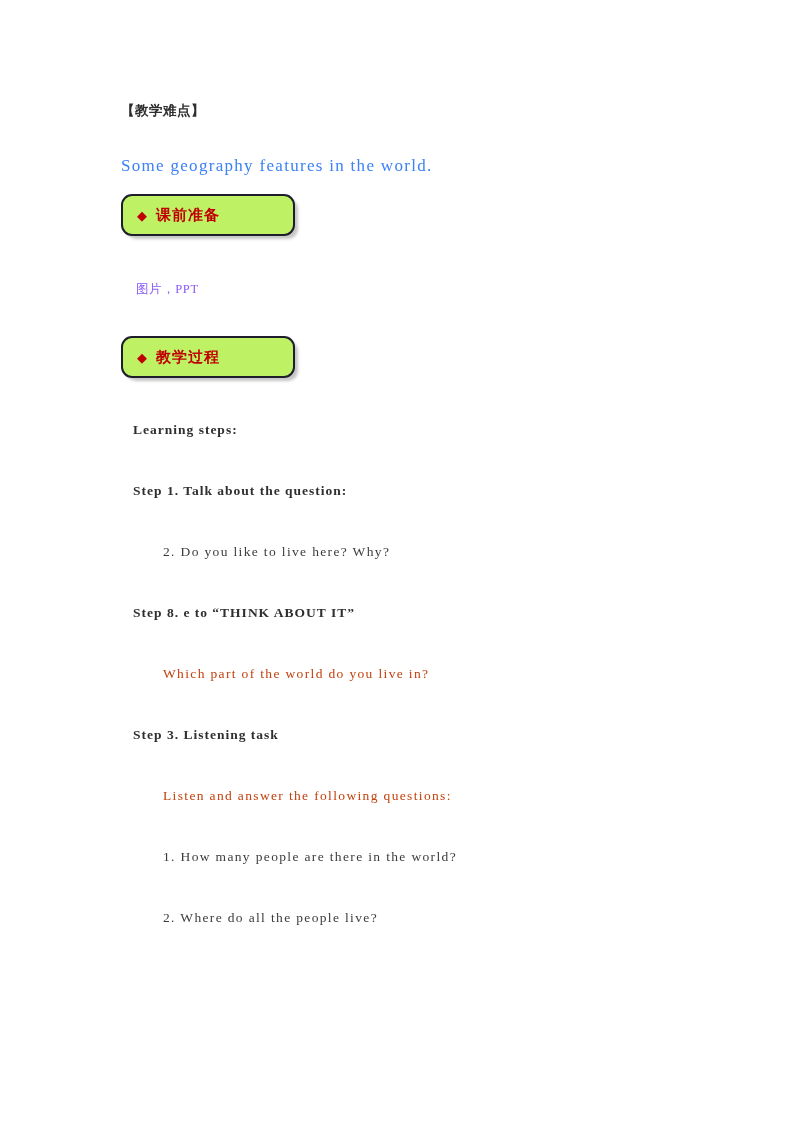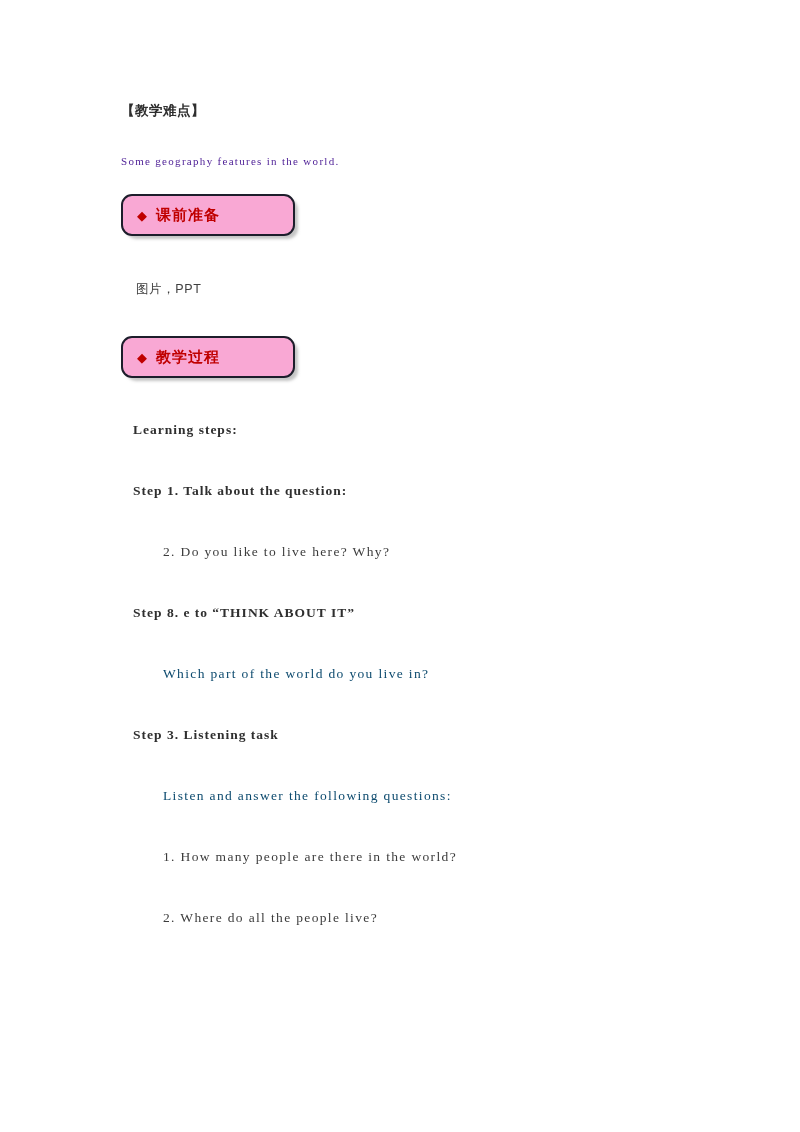--- a/index.html
+++ b/index.html
@@ -28,60 +28,60 @@
 
   .content {
     position: absolute;
     left: 121px;
     top: 100px;
     width: 560px;
   }
 
   
   .para {
-    font-size: 11px;
+    font-size: 17px;
     line-height: 1.5;
     letter-spacing: 0.6px;
-    color: #4c1d95;
+    color: #3b82f6;
     white-space: pre-wrap;
   }
 
   .cjk-head {
     font-family: "DejaVu Sans", "Liberation Sans", sans-serif;
     font-size: 13.5px;
     font-weight: bold;
     color: #2f2f2f;
     letter-spacing: 0.5px;
     margin: 0 0 33px 0;
   }
 
   .plain-en {
     margin: 0 0 34px 0;
     letter-spacing: 1.3px;
   }
 
   .cjk-note {
-    font-family: Liberation Sans, sans-serif;
+    font-family: Liberation Serif, serif;
     font-size: 12.5px;
-    color: #404040;
+    color: #8b5cf6;
     letter-spacing: 0.6px;
     margin: 0;
     padding-left: 15px;
   }
 
   
   .section-box {
     position: relative;
     display: inline-block;
     box-sizing: border-box;
     min-width: 174px;
     padding: 9px 16px 9px 14px;
     border: 2px solid #1d1d2b;
     border-radius: 11px;
-    background: #f9a8d4;
+    background: #bef264;
     box-shadow: 4px 4px 3px -1px rgba(150,150,150,0.55);
     white-space: nowrap;
   }
   .section-box .diamond {
     display: inline-block;
     color: #c00000;
     font-size: 13px;
     line-height: 1;
     vertical-align: middle;
     margin-right: 9px;
@@ -123,21 +123,21 @@
     font-size: 13.5px;
     color: #3c3c3c;
     letter-spacing: 1.35px;
     margin: 0 0 45px 0;
     padding-left: 42px;
     white-space: pre;
   }
 
   .sub-line {
     font-size: 13.5px;
-    color: #0c4a6e;
+    color: #c2410c;
     letter-spacing: 1.35px;
     margin: 0 0 45px 0;
     padding-left: 42px;
     white-space: pre;
   }
 </style>
 </head>
 <body>
 
 <div class="page">

